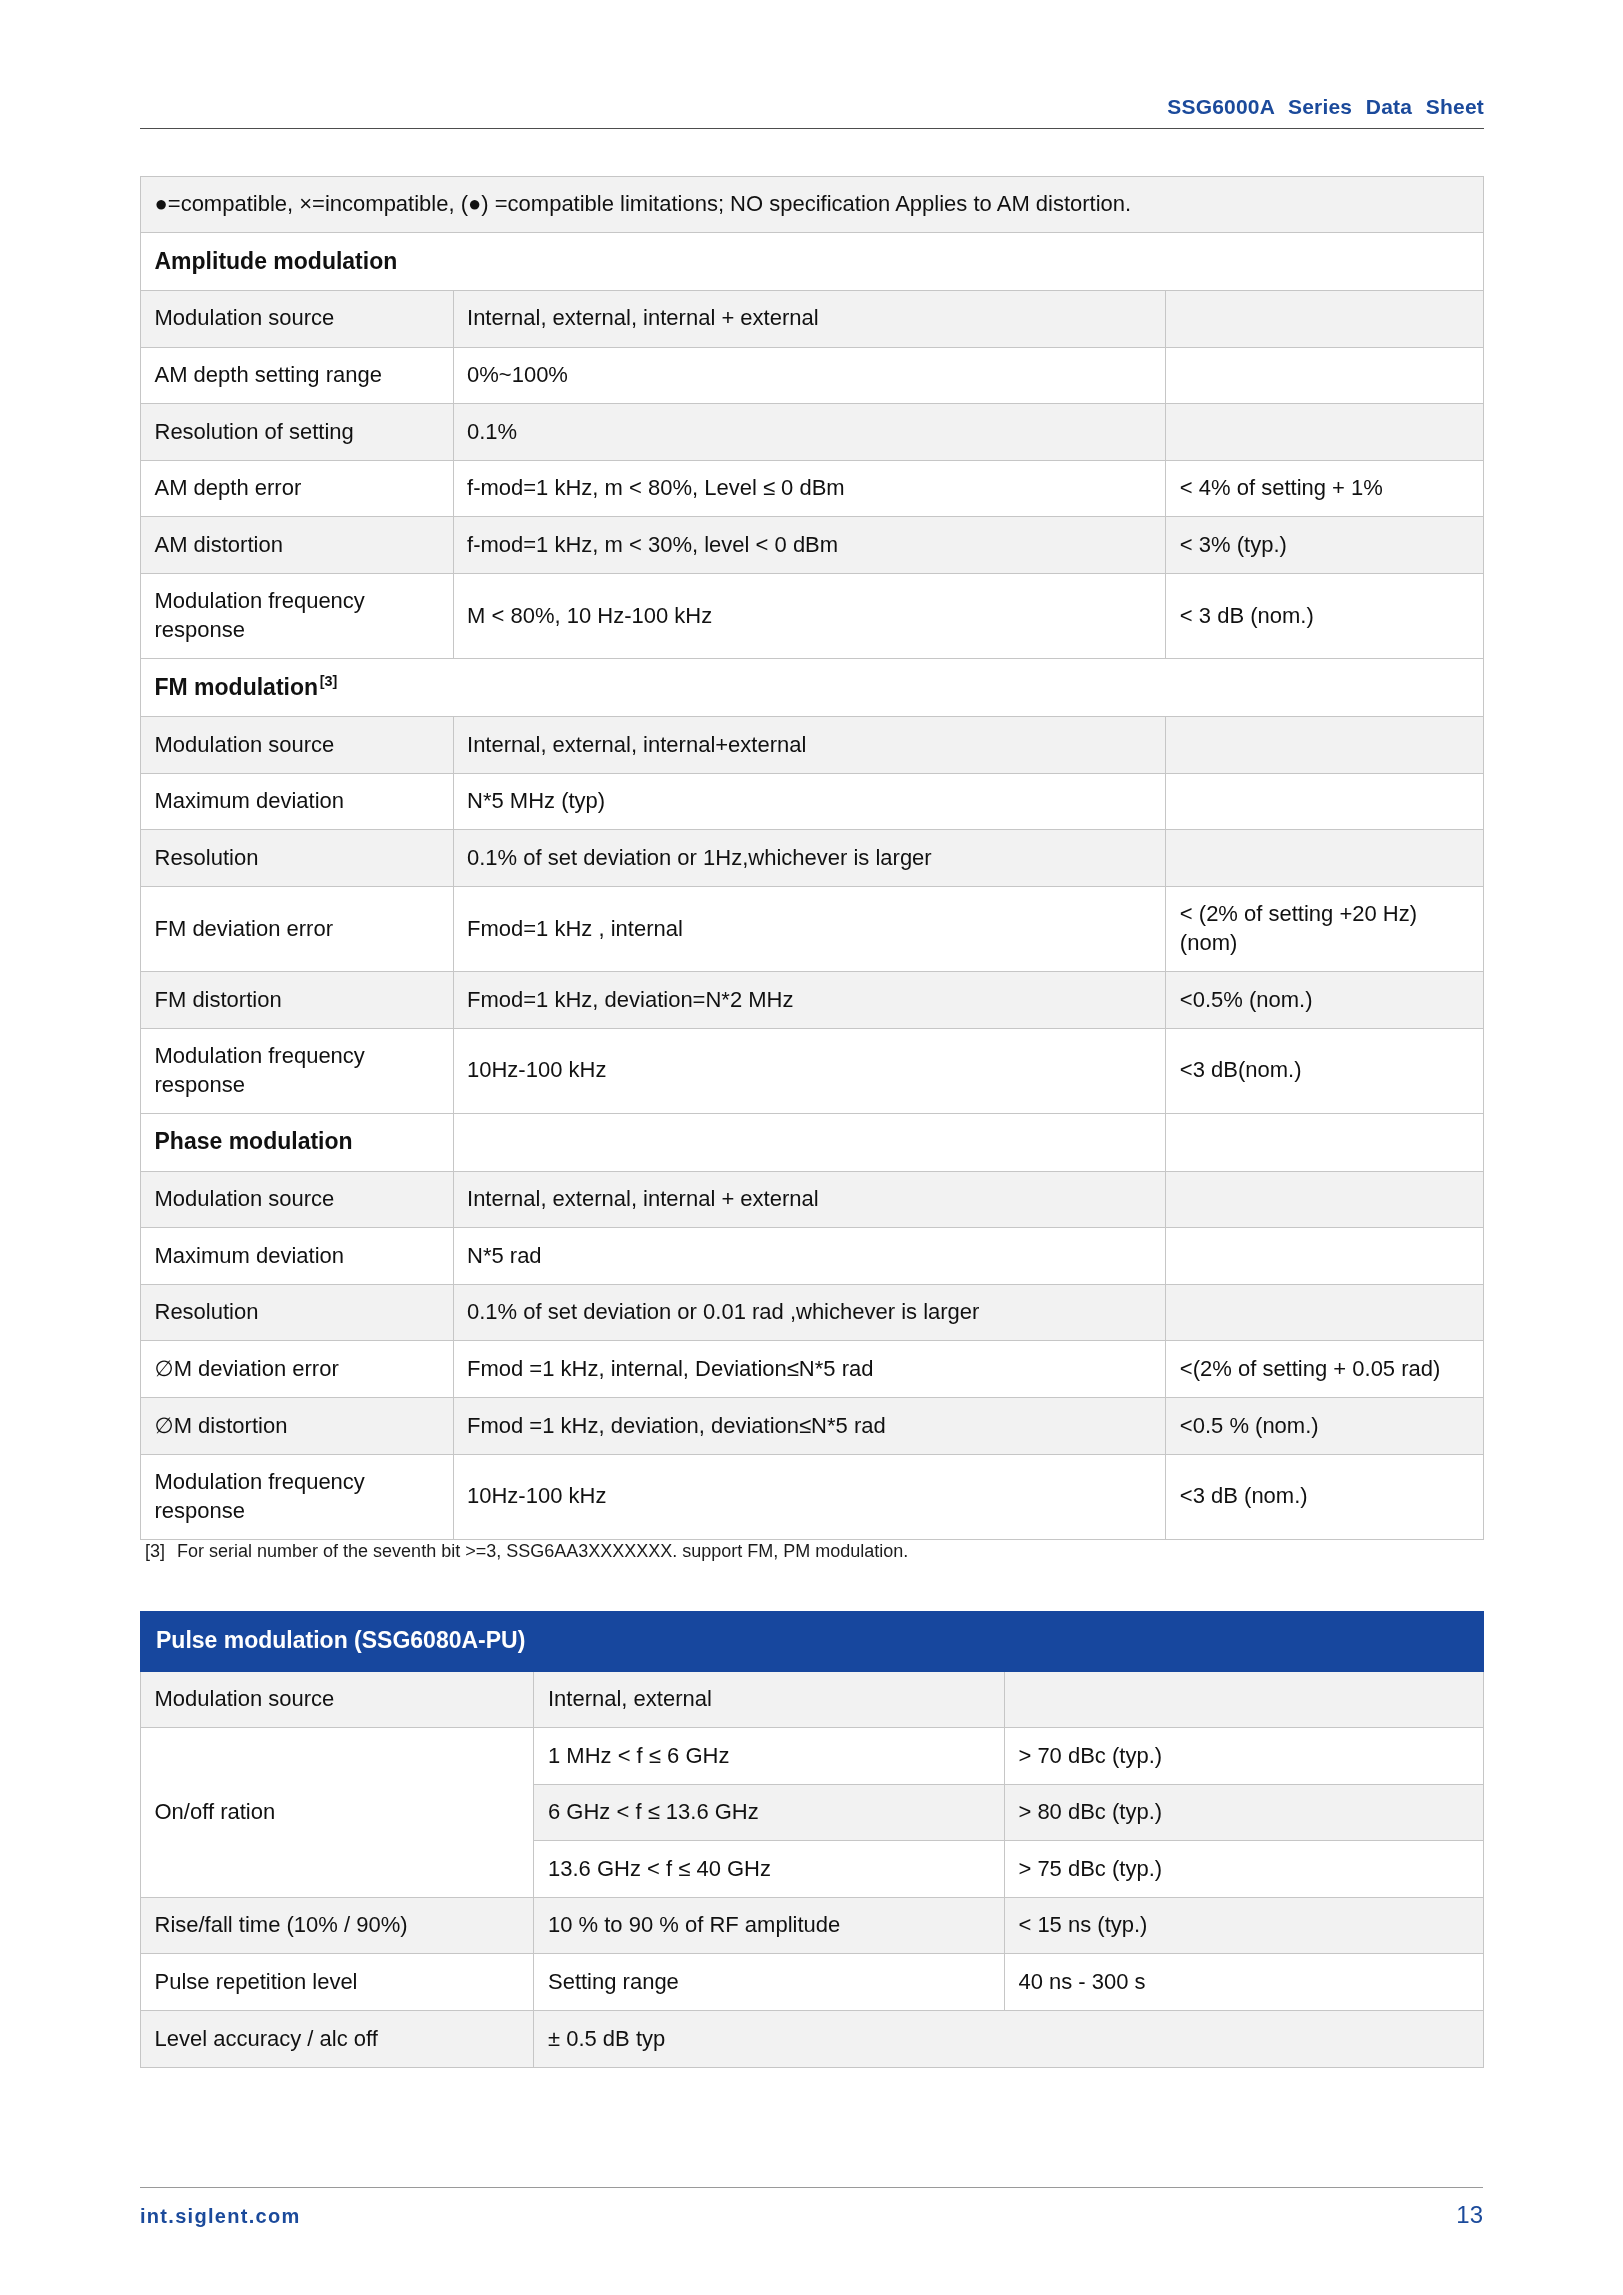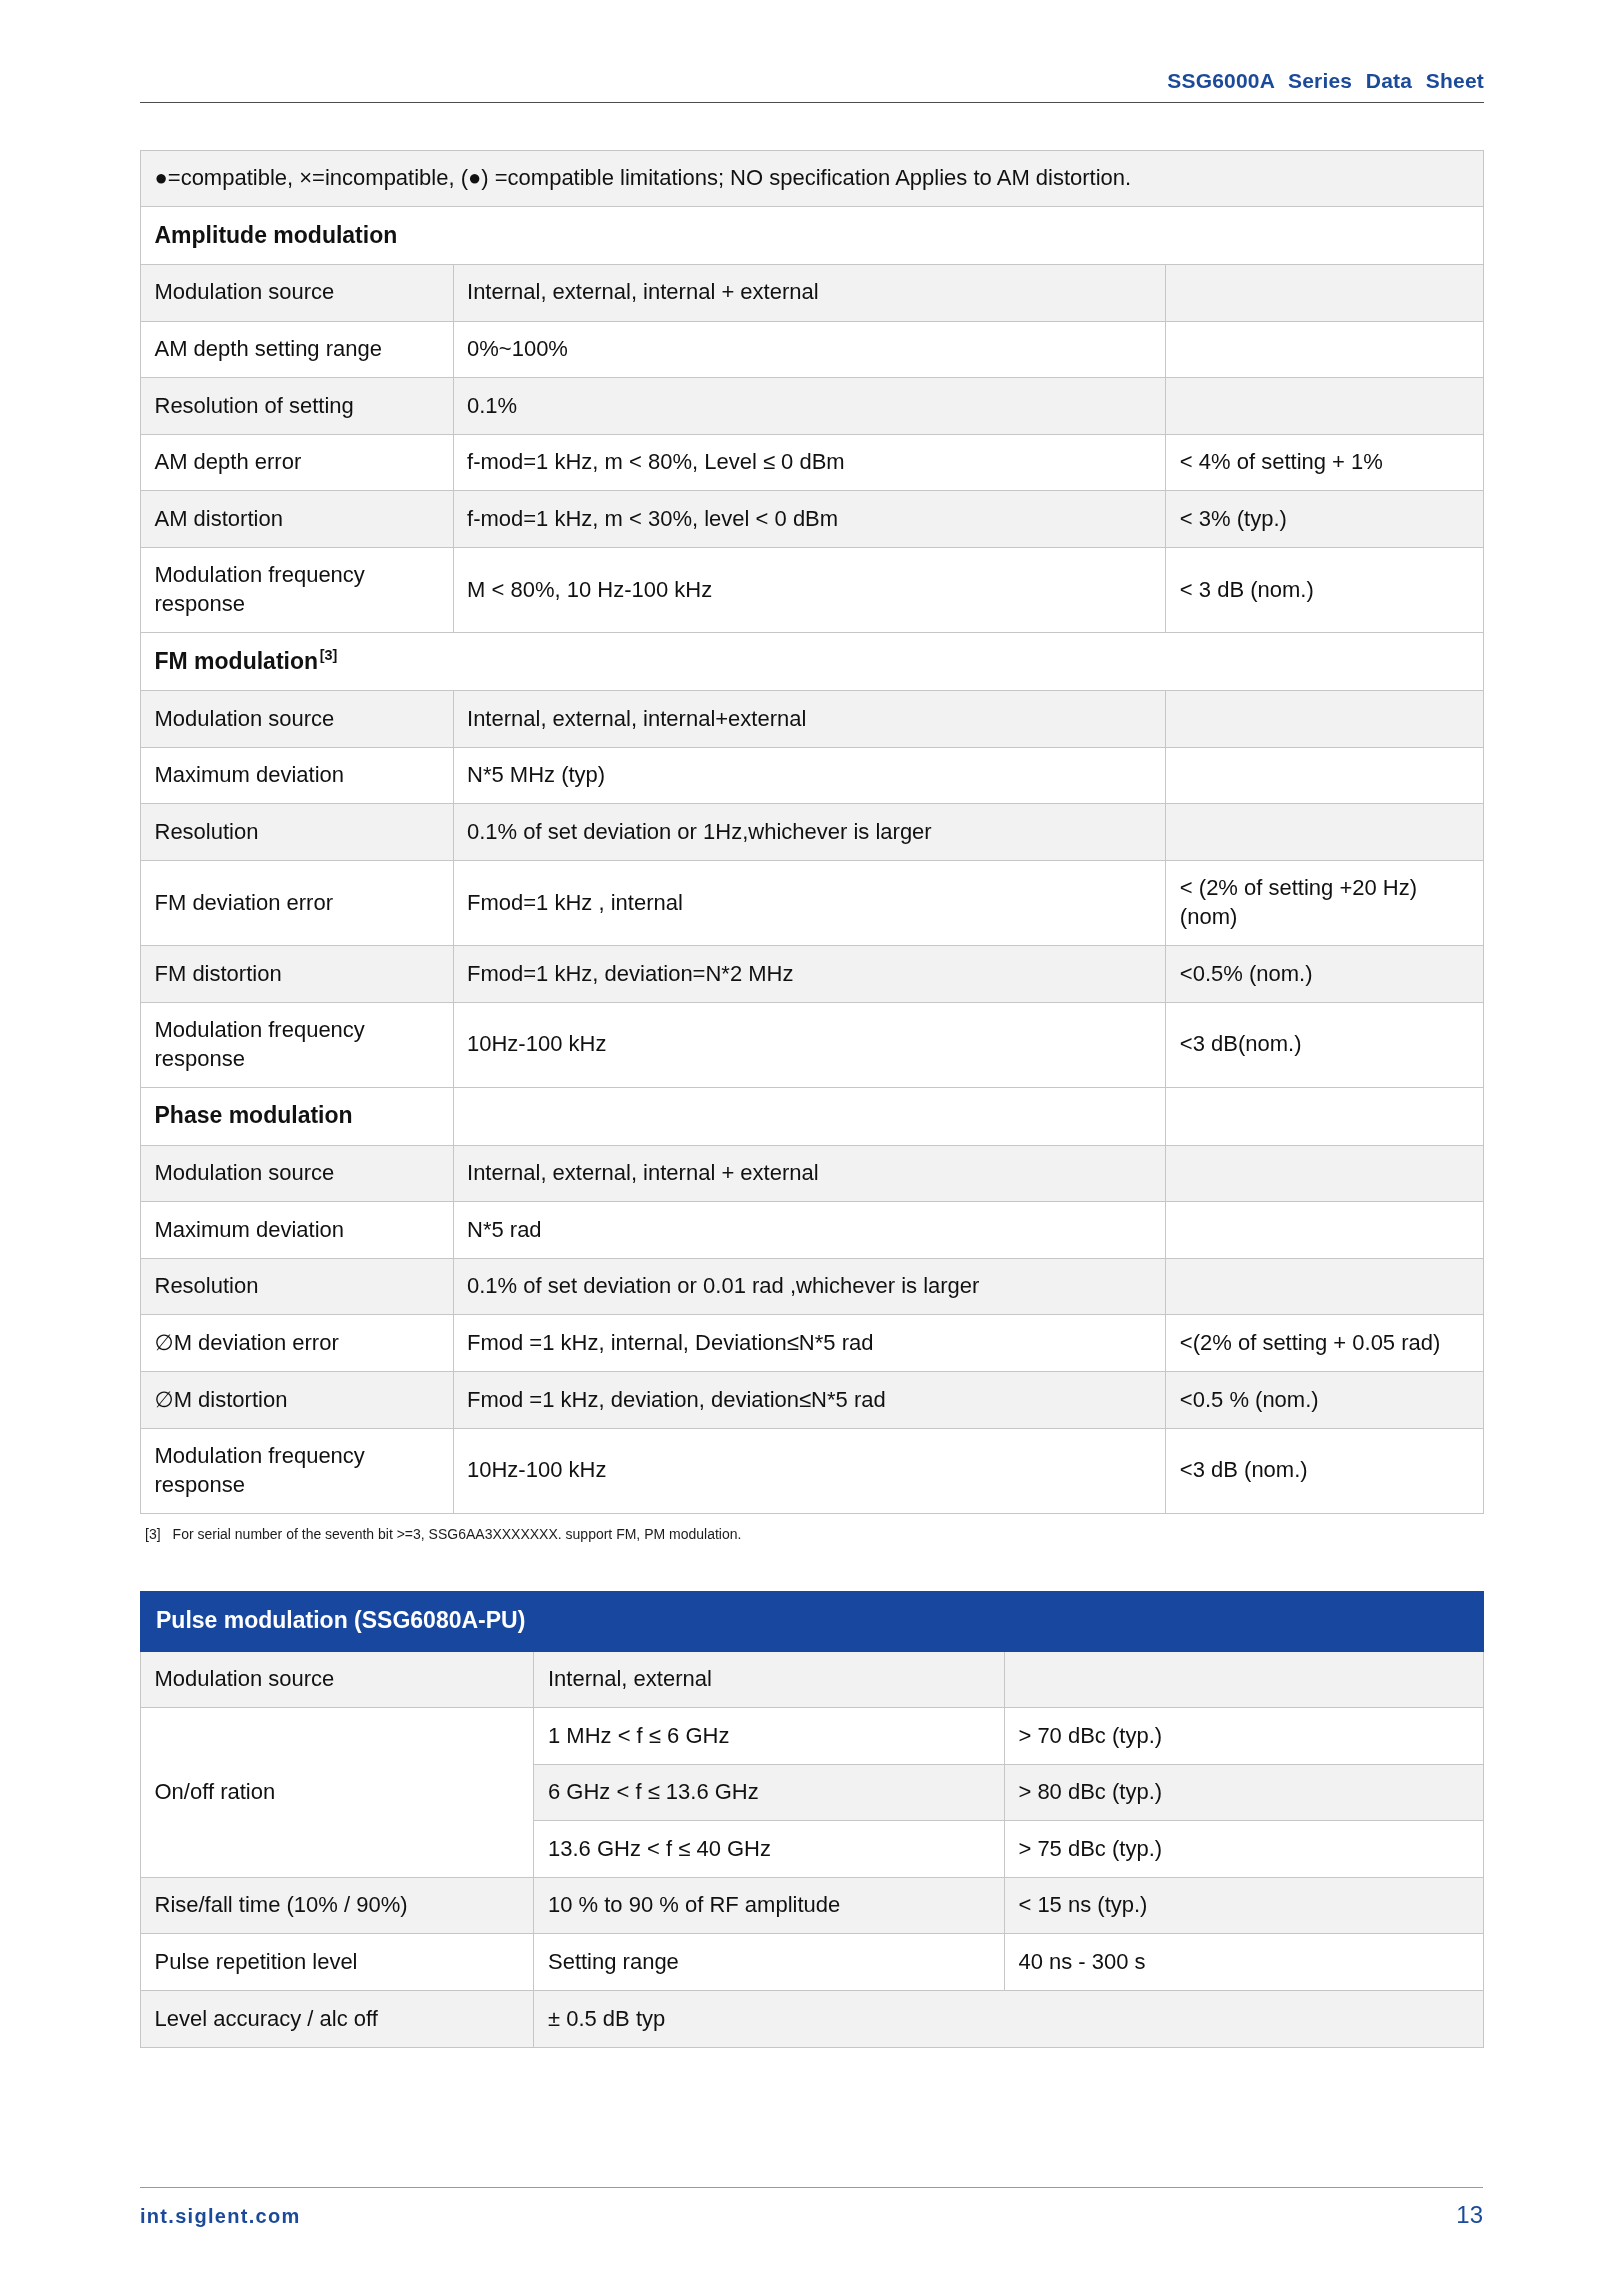--- a/index.html
+++ b/index.html
@@ -15,21 +15,21 @@
     background: #ffffff;
     overflow: hidden;
   }
   .content {
     position: absolute;
     left: 140px;
     top: 0;
     width: 1344px;
   }
   .doc-header {
-    padding-top: 69px;
+    padding-top: 95px;
     padding-bottom: 8.5px;
     border-bottom: 1.7px solid var(--rule, #4d4d4d);
     text-align: right;
   }
   .doc-title {
     font-size: 21px;
     font-weight: bold;
     color: var(--accent, #1b4a9b);
     word-spacing: 7.6px;
     letter-spacing: 0.2px;
@@ -55,22 +55,22 @@
   .section-title { font-weight: bold; font-size: 23px; }
   .fn-ref {
     font-size: 14.4px;
     vertical-align: super;
     line-height: 0;
     margin-left: 1.7px;
     font-weight: bold;
   }
   .spec-cell { white-space: pre-line; }
   .footnote {
-    margin-top: 12px;
-    font-size: 14px;
+    margin-top: 1px;
+    font-size: 18px;
     color: #1c1c1c;
     padding-left: 5px;
   }
   .fn-ref-inline { margin-right: 12px; }
   .table2 { margin-top: 49px; }
   .table2 thead th {
     background: var(--table-header-bg, #17479e);
     color: var(--table-header-text, #ffffff);
     font-weight: bold;
     font-size: 23px;

